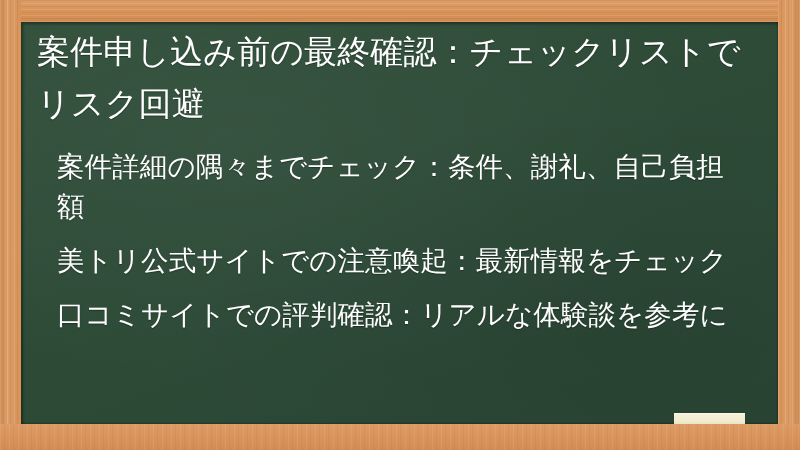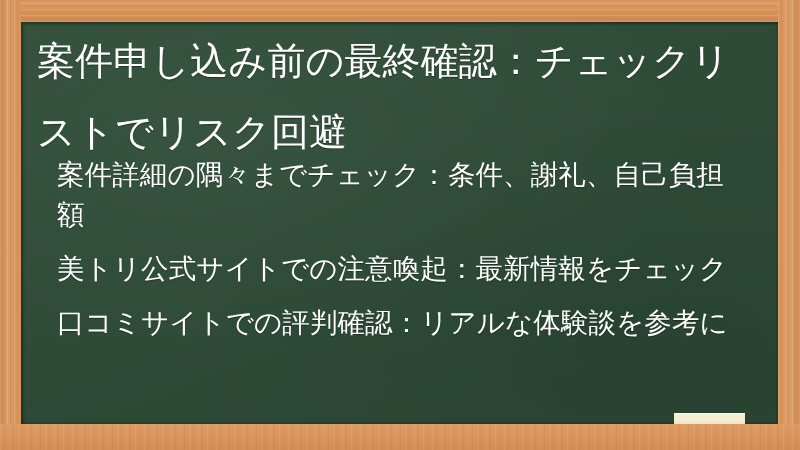--- a/index.html
+++ b/index.html
@@ -138,22 +138,22 @@
     padding: 0;
   }
 
   
   .title {
     position: absolute;
     left: 16px;
     top: 4px;
     width: 716px;
     color: #ffffff;
-    font-size: 38px;
-    line-height: 71px;
+    font-size: 33px;
+    line-height: 52px;
     font-weight: 400;
     letter-spacing: 0.1px;
     text-shadow: 0 1px 1px rgba(0,0,0,0.35);
     white-space: pre-wrap;
   }
 
   
   .list {
     position: absolute;
     left: 36px;
@@ -162,21 +162,21 @@
     margin: 0;
     padding: 0;
     list-style: none;
   }
   .list-item {
     color: #ffffff;
     font-size: 27.5px;
     line-height: 40px;
     font-weight: 400;
     letter-spacing: 0.1px;
-    margin: 8px 0 14px 0;
+    margin: 0 0 14px 0;
     text-shadow: 0 1px 1px rgba(0,0,0,0.33);
     white-space: normal;
   }
   .list-item:last-child { margin-bottom: 0; }
 
   
   .eraser {
     position: absolute;
     left: 653px;
     top: 391px;

